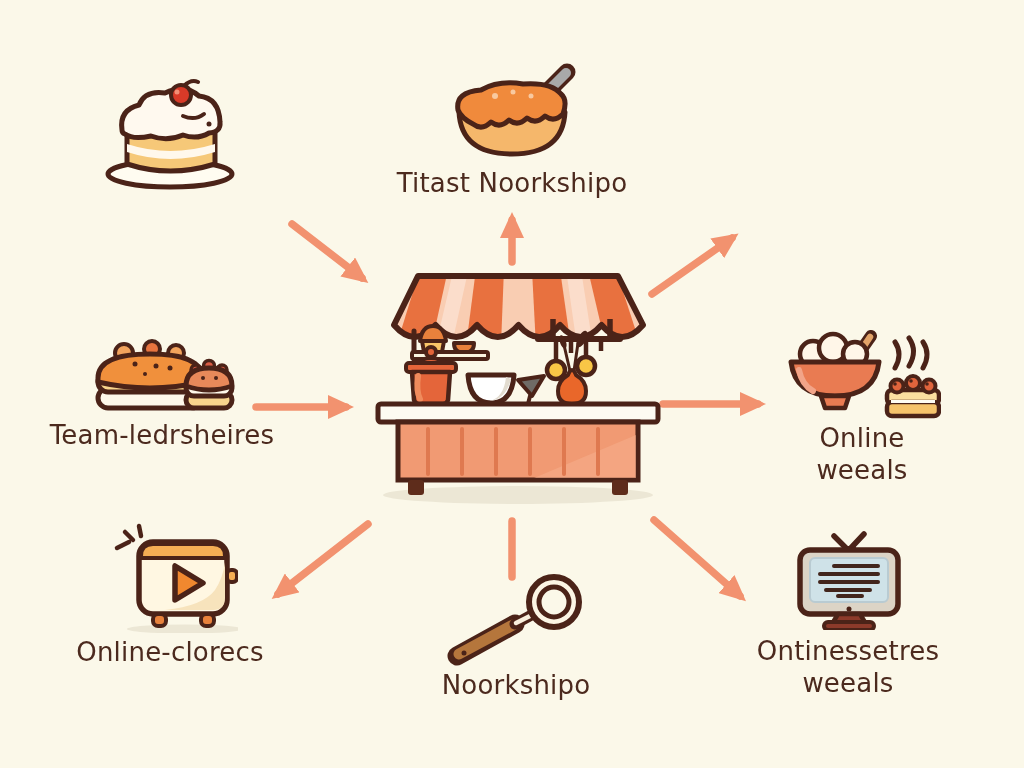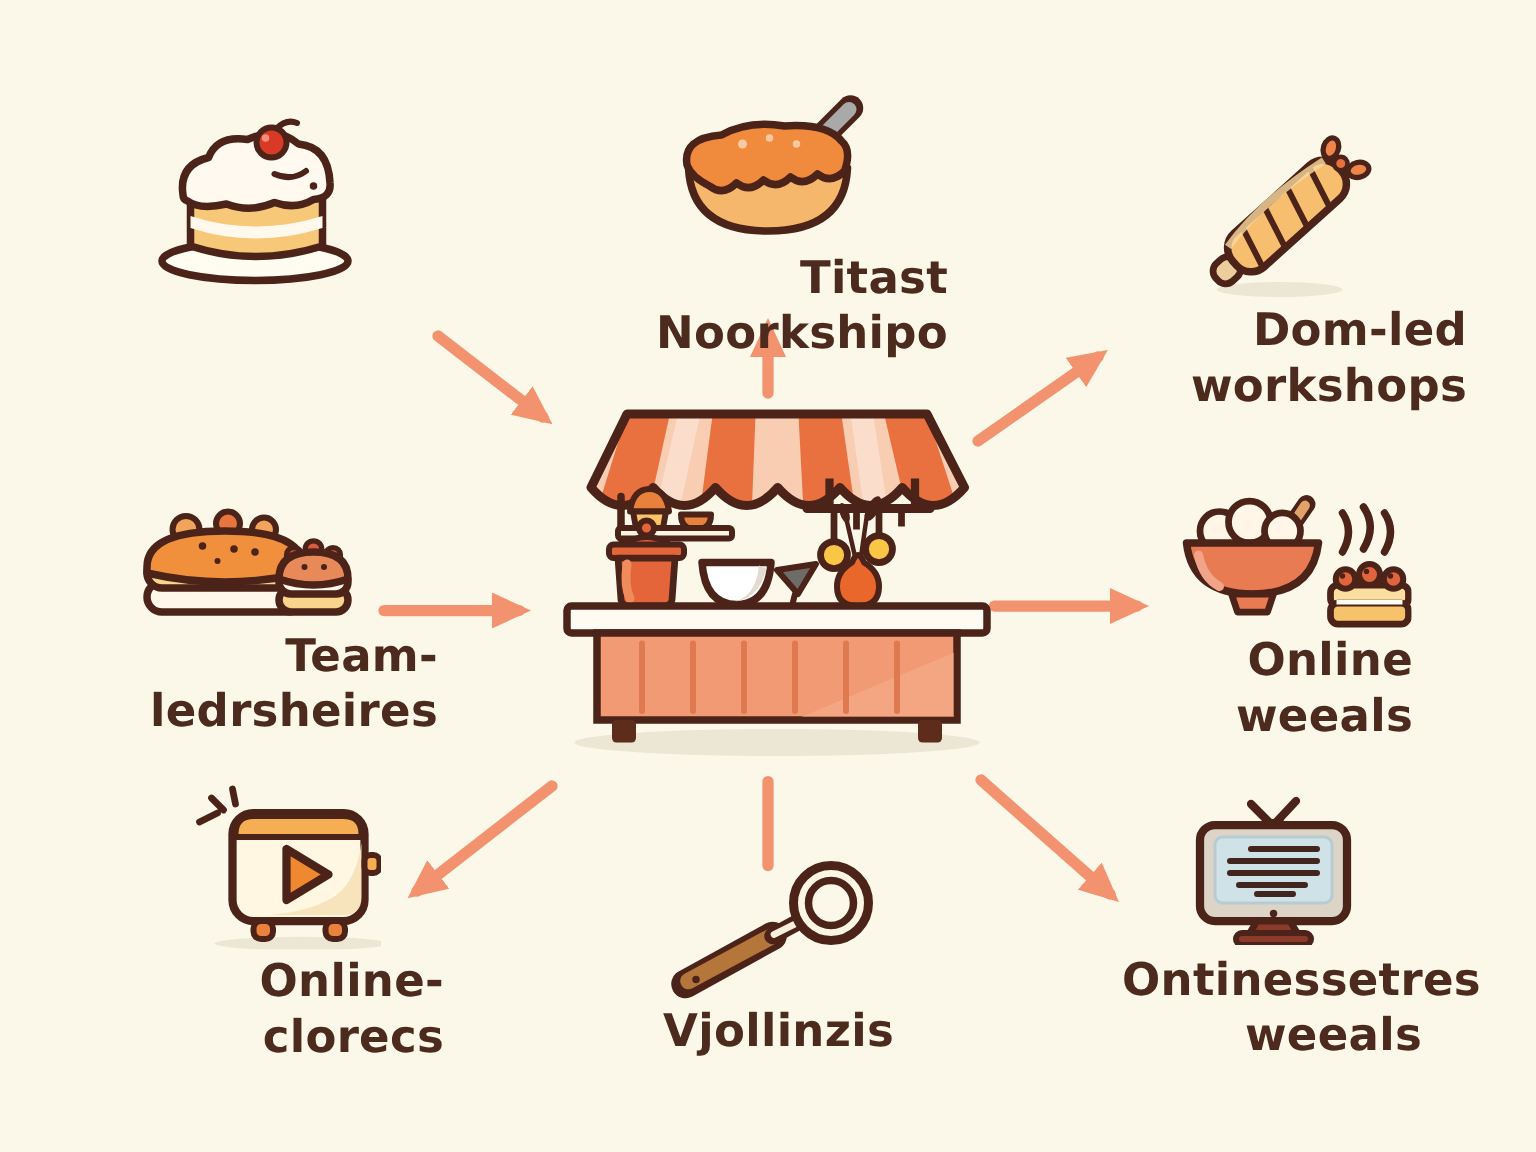--- a/index.html
+++ b/index.html
@@ -7,35 +7,35 @@
     position:relative;width:1024px;height:768px;
     background:var(--background,#FBF8E9);
     font-family:"DejaVu Sans",sans-serif;
     overflow:hidden;
   }
   .arrows{position:absolute;left:0;top:0}
   .node{position:absolute;text-align:center}
   .icon{margin:0 auto}
   .icon svg{display:block;margin:0 auto}
   .label{
-    font-weight:bold;font-size:30px;line-height:1.22;
-    color:var(--text,#4C2A1E);letter-spacing:.2px;text-align:right;
+    font-weight:normal;font-size:26px;line-height:1.22;
+    color:var(--text,#4C2A1E);letter-spacing:.2px;text-align:center;
   }
   
   .n-tl{left:32px;top:78px;width:280px}
   .n-tl .label{margin-top:12px}
   .n-tc{left:392px;top:62px;width:240px}
   .n-tc .label{margin-top:0}
   .n-tr{left:738px;top:85px;width:240px}
   .n-tr .label{margin-top:0}
   .n-ml{left:32px;top:332px;width:260px}
   .n-ml .label{margin-top:8px}
   .n-mr{left:782px;top:328px;width:160px}
   .n-mr .label{margin-top:0}
-  .n-bl{left:76px;top:518px;width:220px}
+  .n-bl{left:60px;top:518px;width:220px}
   .n-bl .label{margin-top:4px}
   .n-bc{left:436px;top:568px;width:160px}
   .n-bc .label{margin-top:2px}
   .n-br{left:748px;top:526px;width:200px}
   .n-br .label{margin-top:6px}
   .center-node{position:absolute;left:372px;top:263px;width:292px;height:244px}
 </style>
 </head>
 <body>
 
@@ -152,37 +152,20 @@
         <path d="M22,50 Q24,92 75,92 Q126,92 128,50 Z" fill="#F5B76B" stroke="#4B2318" stroke-width="5" stroke-linejoin="round"></path>
         <path d="M21,48 Q18,30 44,28 Q62,18 86,22 Q114,20 124,32 Q131,38 126,52 q-9,9 -18,2 q-9,9 -18,2 q-9,9 -18,2 q-9,9 -18,2 q-9,9 -18,2 Q24,56 21,48 Z" fill="#F08A3C" stroke="#4B2318" stroke-width="5" stroke-linejoin="round"></path>
         <circle cx="58" cy="34" r="3" fill="#F8C9A0"></circle>
         <circle cx="76" cy="30" r="2.5" fill="#F8C9A0"></circle>
         <circle cx="94" cy="34" r="2.5" fill="#F8C9A0"></circle>
       </svg>
     </div>
     <div class="label">Titast Noorkshipo</div>
   </div>
 
-  <div class="node n-tr">
-    <div class="icon">
-      <svg width="130" height="118" viewBox="0 0 130 118">
-        <ellipse cx="60" cy="108" rx="42" ry="5" fill="#ECE7D5"></ellipse>
-        <g transform="rotate(-42 65 59)">
-          <rect x="2" y="51" width="18" height="16" rx="7" fill="#EDCD9E" stroke="#4B2318" stroke-width="4.5"></rect>
-          <rect x="18" y="44" width="94" height="30" rx="13" fill="#F6BE6E" stroke="#4B2318" stroke-width="5"></rect>
-          <path d="M38,44 L30,74 M58,44 L50,74 M78,44 L70,74 M98,44 L90,74" stroke="#4B2318" stroke-width="4" fill="none" stroke-linecap="round"></path>
-          <path d="M22,48 Q60,40 108,48" stroke="#FBD9A0" stroke-width="5" fill="none" opacity="0.8"></path>
-          <ellipse cx="117" cy="45" rx="7" ry="5" fill="#F0854C" stroke="#4B2318" stroke-width="3.5" transform="rotate(-30 117 45)"></ellipse>
-          <ellipse cx="121" cy="68" rx="7" ry="5" fill="#F0854C" stroke="#4B2318" stroke-width="3.5" transform="rotate(30 121 68)"></ellipse>
-          <circle cx="115" cy="57" r="4.5" fill="#E8703F" stroke="#4B2318" stroke-width="3"></circle>
-        </g>
-      </svg>
-    </div>
-    <div class="label">Dom-led workshops</div>
-  </div>
 
   <div class="node n-mr">
     <div class="icon">
       <svg width="158" height="95" viewBox="0 0 158 95">
         <line x1="74" y1="28" x2="88" y2="8" stroke="#4B2318" stroke-width="12" stroke-linecap="round"></line>
         <line x1="75" y1="27" x2="87" y2="9" stroke="#E2A368" stroke-width="6.5" stroke-linecap="round"></line>
         <circle cx="30" cy="26" r="13" fill="#FFF6E8" stroke="#4B2318" stroke-width="4.5"></circle>
         <circle cx="50" cy="20" r="14" fill="#FFF6E8" stroke="#4B2318" stroke-width="4.5"></circle>
         <circle cx="72" cy="26" r="12" fill="#FFF6E8" stroke="#4B2318" stroke-width="4.5"></circle>
         <path d="M8,34 Q12,68 52,68 Q92,68 96,34 Z" fill="#E97B52" stroke="#4B2318" stroke-width="5" stroke-linejoin="round"></path>
@@ -251,21 +234,21 @@
       <svg width="150" height="100" viewBox="0 0 150 100">
         <line x1="16" y1="88" x2="74" y2="56" stroke="#4B2318" stroke-width="19" stroke-linecap="round"></line>
         <line x1="18" y1="86" x2="72" y2="57" stroke="#B5763C" stroke-width="11" stroke-linecap="round"></line>
         <circle cx="23" cy="85" r="2.5" fill="#4B2318"></circle>
         <line x1="74" y1="56" x2="96" y2="44" stroke="#4B2318" stroke-width="11" stroke-linecap="round"></line>
         <line x1="75" y1="55" x2="95" y2="45" stroke="#F9EFDC" stroke-width="4.5" stroke-linecap="round"></line>
         <circle cx="113" cy="34" r="25" fill="#FCF5E4" stroke="#4B2318" stroke-width="6"></circle>
         <circle cx="113" cy="34" r="15" fill="#FBF8E9" stroke="#4B2318" stroke-width="5"></circle>
       </svg>
     </div>
-    <div class="label">Vjollinzis</div>
+    <div class="label">Noorkshipo</div>
   </div>
 
   <div class="node n-br">
     <div class="icon">
       <svg width="124" height="104" viewBox="0 0 124 104">
         <path d="M48,10 L62,24 M78,8 L63,24" stroke="#4B2318" stroke-width="5.5" fill="none" stroke-linecap="round"></path>
         <rect x="56" y="20" width="14" height="8" rx="2" fill="#4B2318"></rect>
         <rect x="14" y="24" width="98" height="64" rx="10" fill="#DCD4C6" stroke="#4B2318" stroke-width="5.5"></rect>
         <rect x="24" y="32" width="78" height="44" rx="5" fill="#CFE2E8" stroke="#B9CBD2" stroke-width="2"></rect>
         <path d="M48,40 H92 M34,48 H92 M34,56 H92 M40,64 H84 M52,70 H76" stroke="#42251C" stroke-width="4" fill="none" stroke-linecap="round"></path>

